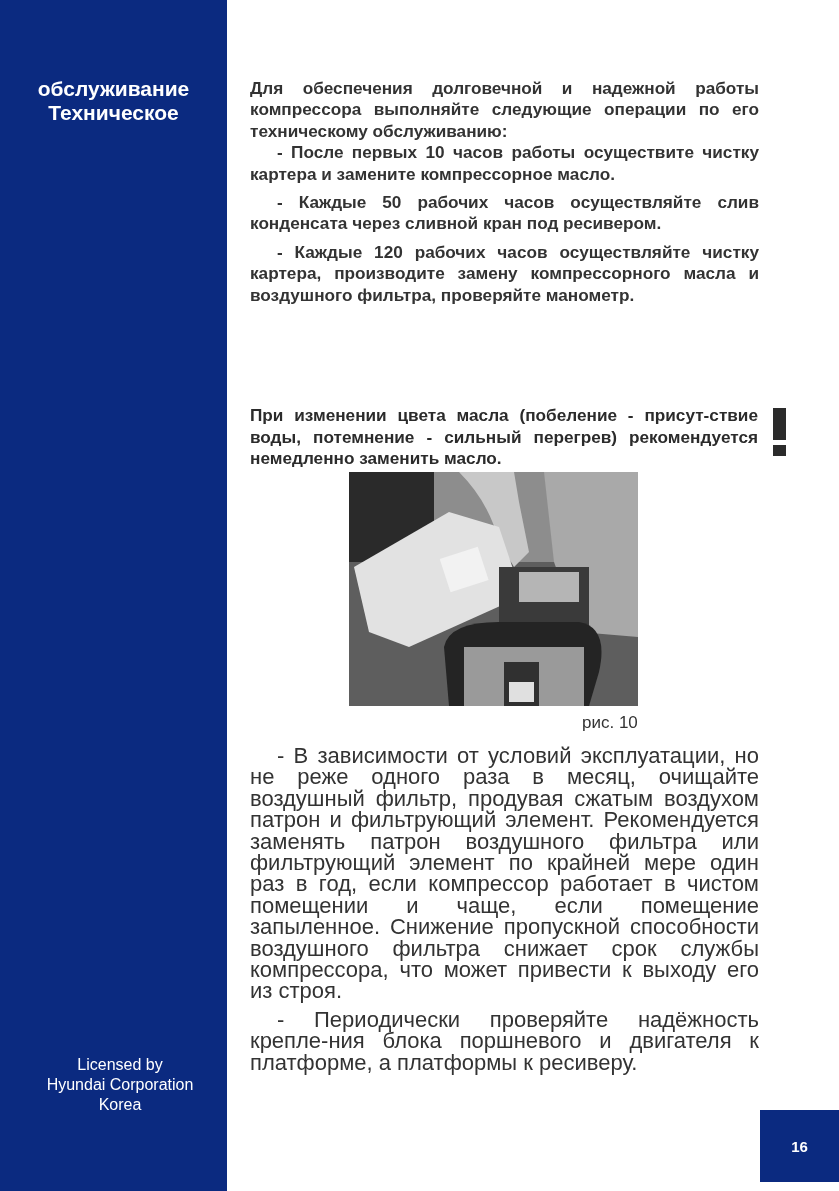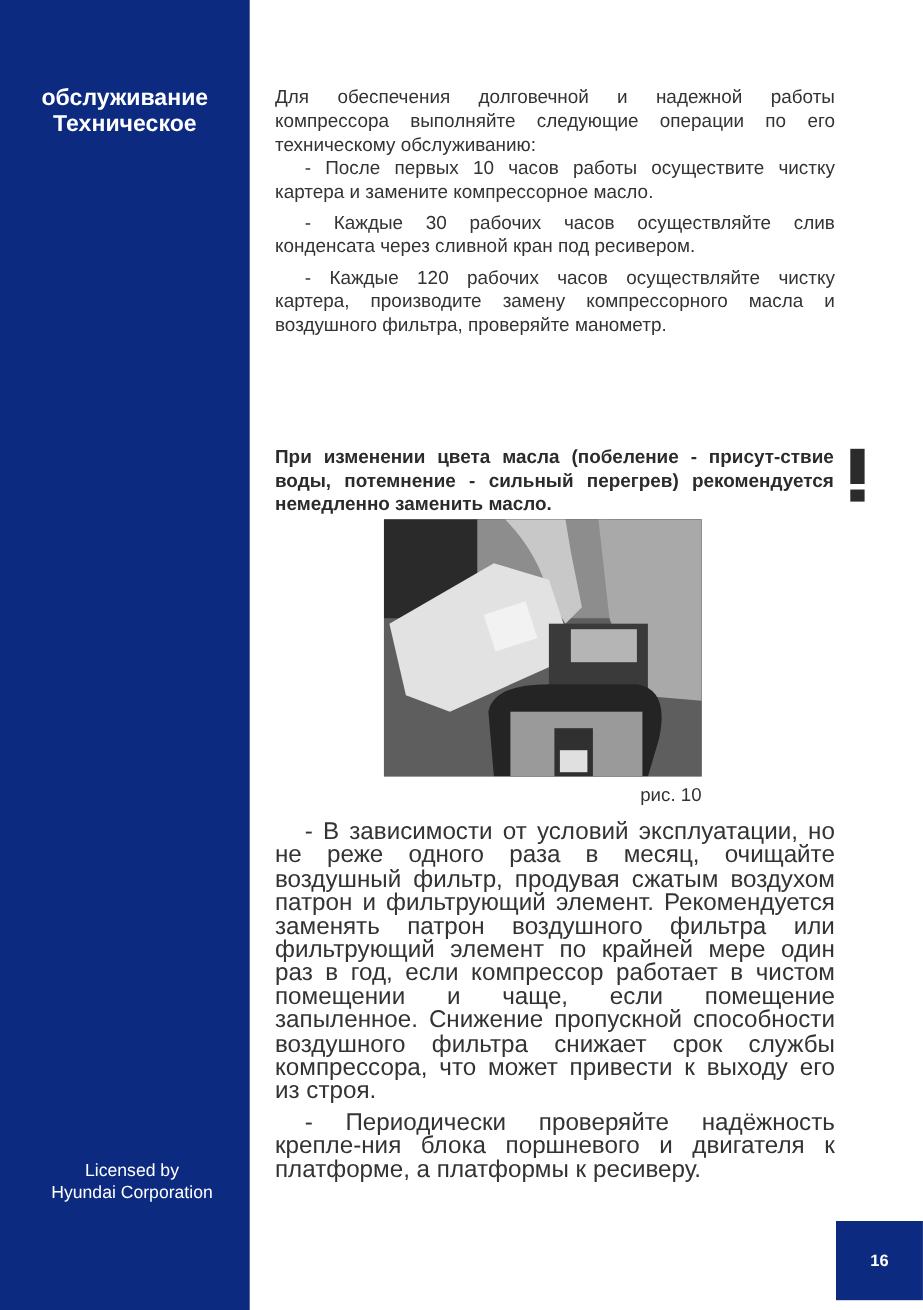--- a/index.html
+++ b/index.html
@@ -1,21 +1,21 @@
 <!DOCTYPE html>
 <html><head>
 <meta charset="utf-8">
 <style>
   html, body { margin:0; padding:0; }
   body { width:839px; height:1191px; position:relative; background:#ffffff; overflow:hidden; font-family:"Liberation Sans", sans-serif; color:#2a2a2a; }
   .sidebar { position:absolute; left:0; top:0; width:227px; height:1191px; background:#0b2a80; }
   .sidebar .section-title { position:absolute; left:0; top:77px; width:227px; text-align:center; color:#fff; font-weight:bold; font-size:21px; line-height:24px; }
   .sidebar .license { position:absolute; left:0; top:1055px; width:240px; text-align:center; color:#fff; font-size:16px; line-height:20px; }
   .content { position:absolute; left:250px; top:78px; width:509px; font-size:17.2px; line-height:21.4px; color:#333; }
-  .content p { margin:0; text-align:justify; }
+  .content p { margin:0; text-align:justify;font-weight:bold; }
   .content p.ind { text-indent:27px; }
   .content p.gap { margin-top:7px; }
   .warn { position:absolute; left:250px; top:405px; width:508px; font-weight:bold; font-size:17.2px; line-height:21.5px; color:#2b2b2b; text-align:justify; }
   .excl { position:absolute; left:771px; top:408px; width:20px; height:48px; }
   .excl .bar { position:absolute; left:2px; top:0; width:13px; height:32px; background:#2b2b2b; }
   .excl .dot { position:absolute; left:2px; top:37px; width:13px; height:11px; background:#2b2b2b; }
   .photo { position:absolute; left:349px; top:472px; width:289px; height:234px; background:#6b6b6b; overflow:hidden; }
   .caption { position:absolute; left:582px; top:713px; font-size:17px; color:#333; }
   .content2 { position:absolute; left:250px; top:745px; width:509px; font-size:22px; line-height:21.4px; color:#333; }
   .content2 p { margin:0; text-align:justify; }
@@ -27,27 +27,28 @@
 <body>
 
 <div class="sidebar">
   <div class="section-title">
     <div>обслуживание</div>
     <div>Техническое</div>
   </div>
   <div class="license">
     <div>Licensed by</div>
     <div>Hyundai Corporation</div>
+    <div>Korea</div>
   </div>
 </div>
 
 <div class="content">
   <p>Для обеспечения долговечной и надежной работы компрессора выполняйте следующие операции по его техническому обслуживанию:</p>
   <p class="ind">- После первых 10 часов работы осуществите чистку картера и замените компрессорное масло.</p>
-  <p class="ind gap">- Каждые 30 рабочих часов осуществляйте слив конденсата через сливной кран под ресивером.</p>
+  <p class="ind gap">- Каждые 50 рабочих часов осуществляйте слив конденсата через сливной кран под ресивером.</p>
   <p class="ind gap">- Каждые 120 рабочих часов осуществляйте чистку картера, производите замену компрессорного масла и воздушного фильтра, проверяйте манометр.</p>
 </div>
 
 <div class="warn">При изменении цвета масла (побеление - присут-ствие воды, потемнение - сильный перегрев) рекомендуется немедленно заменить масло.</div>
 <div class="excl">
   <div class="bar"></div>
     <div class="dot"></div>
 </div>
 
 <div class="photo" title="Заливка масла в компрессор из канистры">

